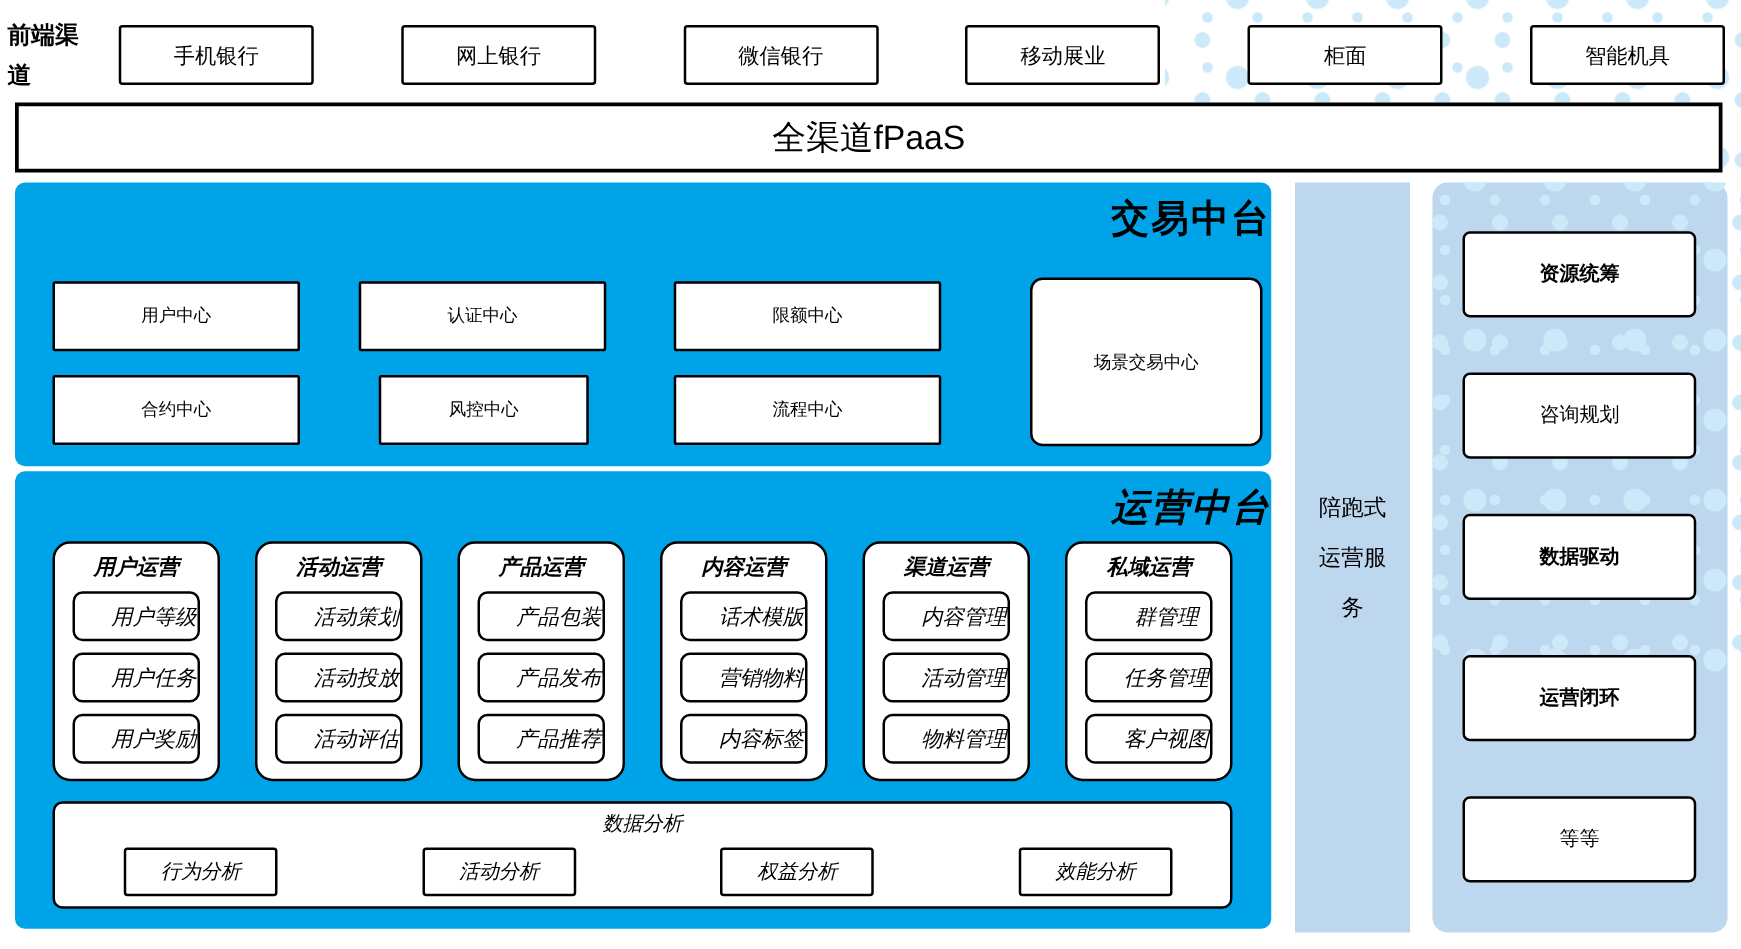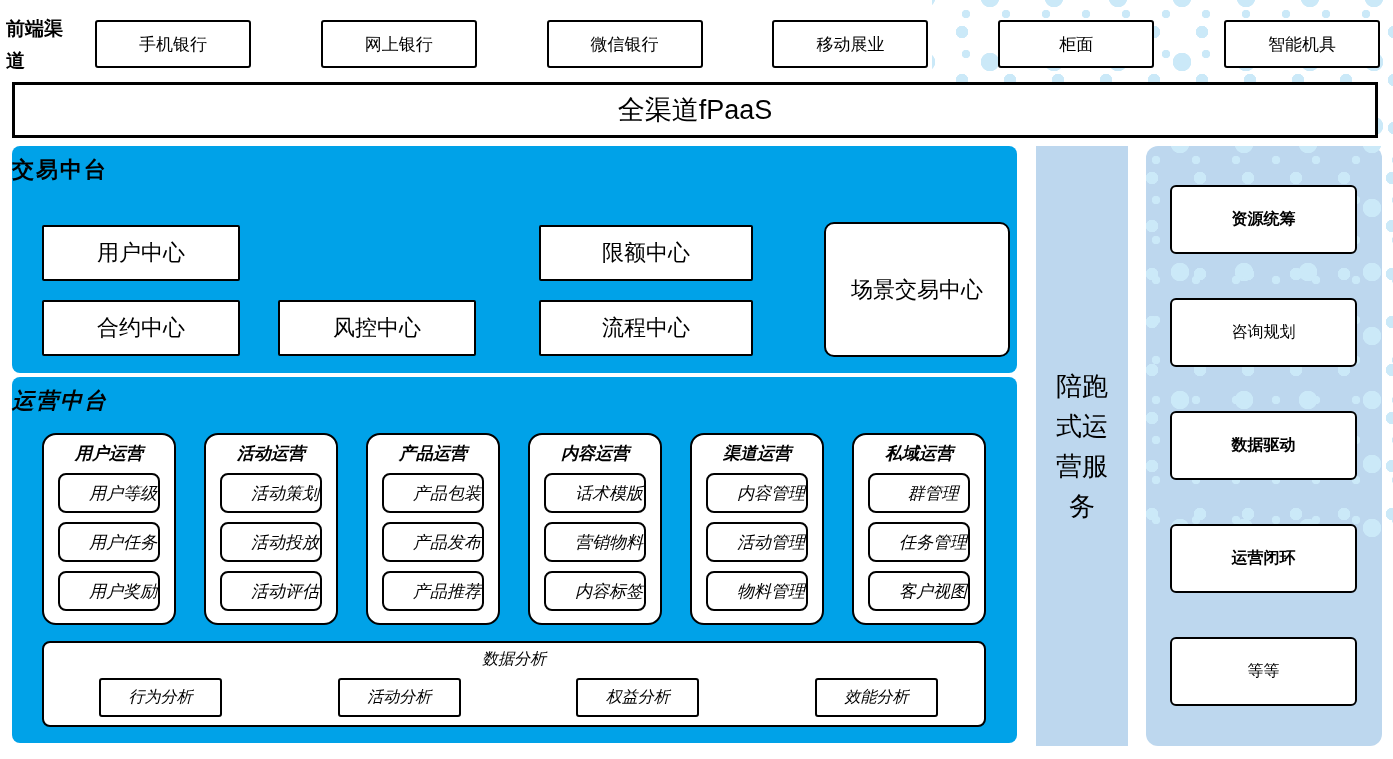--- a/index.html
+++ b/index.html
@@ -38,27 +38,27 @@
   .fpaas-bar{
     position:absolute;left:12px;top:82px;width:1366px;height:56px;z-index:2;
     box-sizing:border-box;background:#fff;border:3px solid var(--border);
     display:flex;align-items:center;justify-content:center;font-size:27px;
   }
   
   .blue-sec{position:absolute;left:12px;width:1005px;background:var(--blue);border-radius:8px;z-index:2;}
   .sec-transaction{top:146px;height:227px;}
   .sec-operation{top:377px;height:366px;font-style:italic;}
   .sec-title{
-    position:absolute;top:9px;left:0;right:0;text-align:left;
-    font-size:22px;font-weight:700;letter-spacing:2px;
+    position:absolute;top:9px;left:0;right:0;text-align:right;
+    font-size:30px;font-weight:700;letter-spacing:2px;
   }
   .wbox{
     position:absolute;box-sizing:border-box;background:#fff;
     border:2px solid var(--border);border-radius:2px;
-    display:flex;align-items:center;justify-content:center;font-size:22px;
+    display:flex;align-items:center;justify-content:center;font-size:14px;
   }
   .tall-box{border-radius:10px;}
   
   .groups-row{
     position:absolute;left:30px;top:56px;width:944px;
     display:flex;justify-content:space-between;
   }
   .op-group{
     width:134px;height:192px;box-sizing:border-box;background:#fff;
     border:2px solid var(--border);border-radius:14px;padding-top:7px;
@@ -84,21 +84,21 @@
     border-radius:3px;background:#fff;
     display:flex;align-items:center;justify-content:center;font-size:16px;
   }
   
   .companion-bar{
     position:absolute;left:1036px;top:146px;width:92px;height:600px;z-index:2;
     background:var(--light-blue);
     display:flex;align-items:center;justify-content:center;
   }
   .companion-text{
-    width:56px;font-size:26px;line-height:40px;font-weight:500;
+    width:56px;font-size:18px;line-height:40px;font-weight:500;
     word-break:break-all;text-align:center;
   }
   .right-panel-bg{
     position:absolute;left:1146px;top:146px;width:236px;height:600px;z-index:0;
     background:var(--light-blue);border-radius:12px;
   }
   .service-box{
     position:absolute;left:1170px;width:187px;height:69px;z-index:2;box-sizing:border-box;
     background:#fff;border:2px solid var(--border);border-radius:6px;
     display:flex;align-items:center;justify-content:center;font-size:16px;
@@ -126,23 +126,24 @@
     <div class="channel-box">移动展业</div>
     <div class="channel-box">柜面</div>
     <div class="channel-box">智能机具</div>
   </div>
 
   <div class="fpaas-bar">全渠道fPaaS</div>
 
   <div class="blue-sec sec-transaction">
     <div class="sec-title">交易中台</div>
     <div class="wbox" style="left:30px;top:79px;width:198px;height:56px;">用户中心</div>
+    <div class="wbox" style="left:275px;top:79px;width:198px;height:56px;">认证中心</div>
     <div class="wbox" style="left:527px;top:79px;width:214px;height:56px;">限额中心</div>
     <div class="wbox" style="left:30px;top:154px;width:198px;height:56px;text-align:right;">合约中心</div>
-    <div class="wbox" style="left:266px;top:154px;width:198px;height:56px;">风控中心</div>
+    <div class="wbox" style="left:291px;top:154px;width:168px;height:56px;">风控中心</div>
     <div class="wbox" style="left:527px;top:154px;width:214px;height:56px;">流程中心</div>
     <div class="wbox tall-box" style="left:812px;top:76px;width:186px;height:135px;">场景交易中心</div>
   </div>
 
   <div class="blue-sec sec-operation">
     <div class="sec-title">运营中台</div>
 
     <div class="groups-row">
       <div class="op-group">
         <div class="group-header">用户运营</div>

